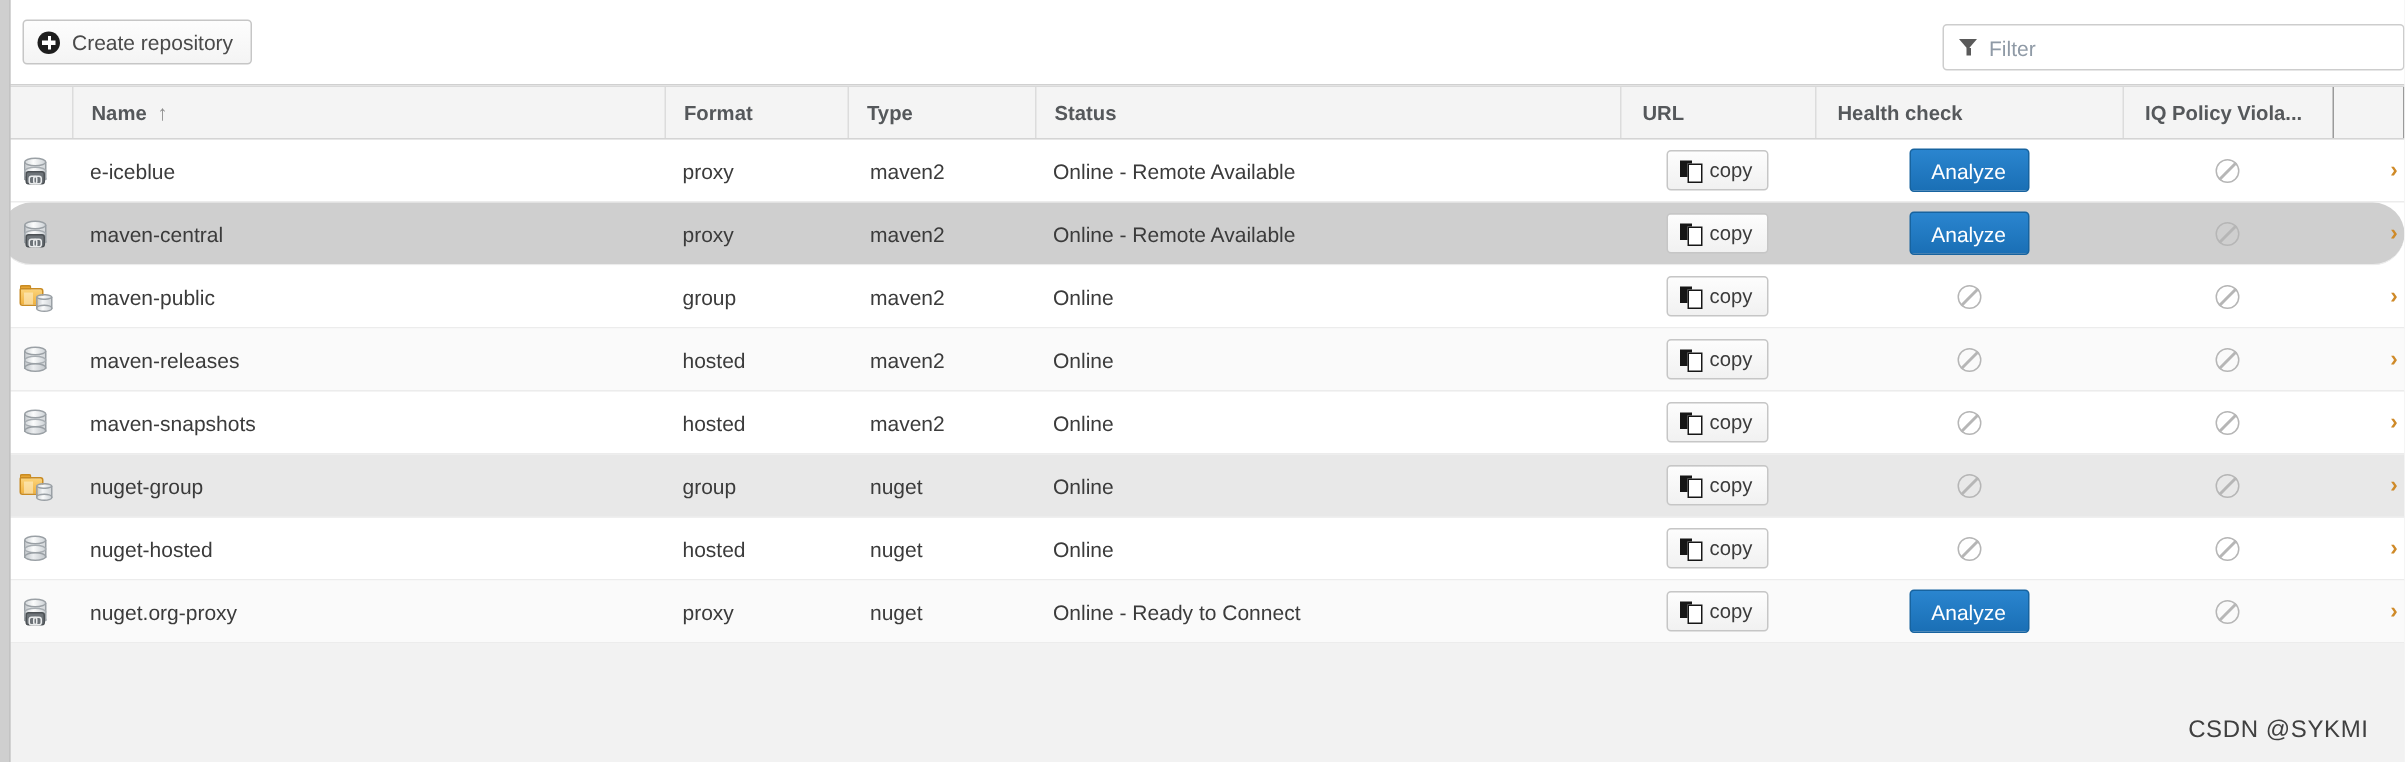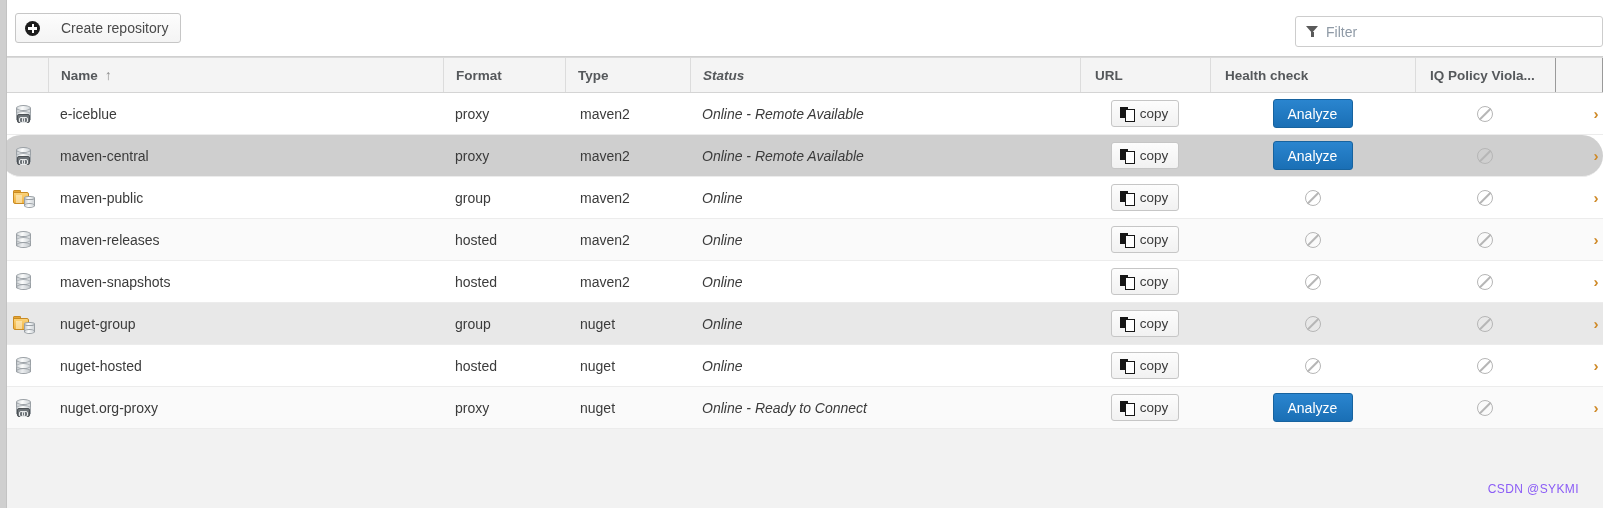--- a/index.html
+++ b/index.html
@@ -39,21 +39,21 @@
     background: #ffffff;
     flex: 0 0 56px;
     padding-left: 8px;
     display: flex;
     align-items: center;
   }
 
   .btn-create {
     display: inline-flex;
     align-items: center;
-    gap: 21px;
+    gap: 8px;
     height: 30px;
     margin-left: 7px;
     padding: 0 12px 0 9px;
     background: linear-gradient(to bottom, #fdfdfd 0%, #f4f4f4 100%);
     border: 1px solid #c6c6c6;
     border-radius: 3px;
     color: #4a4a4a;
     font-size: 14px;
     cursor: pointer;
     white-space: nowrap;
@@ -167,21 +167,21 @@
     font-size: 13.5px;
     border-left: 1px solid #dcdcdc;
   }
   .head-row .c-icon { border-left: 0; }
 
   
   .c-icon    { width: 48px;  flex: 0 0 48px;  padding-left: 0; justify-content: center; }
   .c-name    { width: 395px; flex: 0 0 395px; }
   .c-type    { width: 125px; flex: 0 0 125px; }
   .c-format  { width: 122px; flex: 0 0 122px; }
-  .c-status  { width: 390px; flex: 0 0 390px; font-style: italic; }
+  .c-status  { width: 390px; flex: 0 0 390px; }
   .c-url     { width: 130px; flex: 0 0 130px; justify-content: center; padding-left: 0; }
   .c-health  { width: 205px; flex: 0 0 205px; justify-content: center; padding-left: 0; }
   .c-iq      { width: 140px; flex: 0 0 140px; justify-content: center; padding-left: 0; }
   .c-last    { width: 48px;  flex: 0 0 48px;  justify-content: center; padding-left: 0; }
 
   .head-row .c-url,
   .head-row .c-health,
   .head-row .c-iq { justify-content: flex-start; padding-left: 14px; }
   .head-row .c-last {
     border-left: 1px solid #9a9a9a;
@@ -391,22 +391,22 @@
     color: #cf8a28;
     font-weight: bold;
     margin-left: 34px;
   }
 
   
   .watermark {
     position: absolute;
     right: 24px;
     bottom: 12px;
-    font-size: 12px;
-    color: #8b5cf6;
+    font-size: 16px;
+    color: #404040;
     letter-spacing: .4px;
     user-select: none;
   }
 </style>
 </head>
 <body>
 
 <div class="app">
 
   <div class="left-rail"></div>

